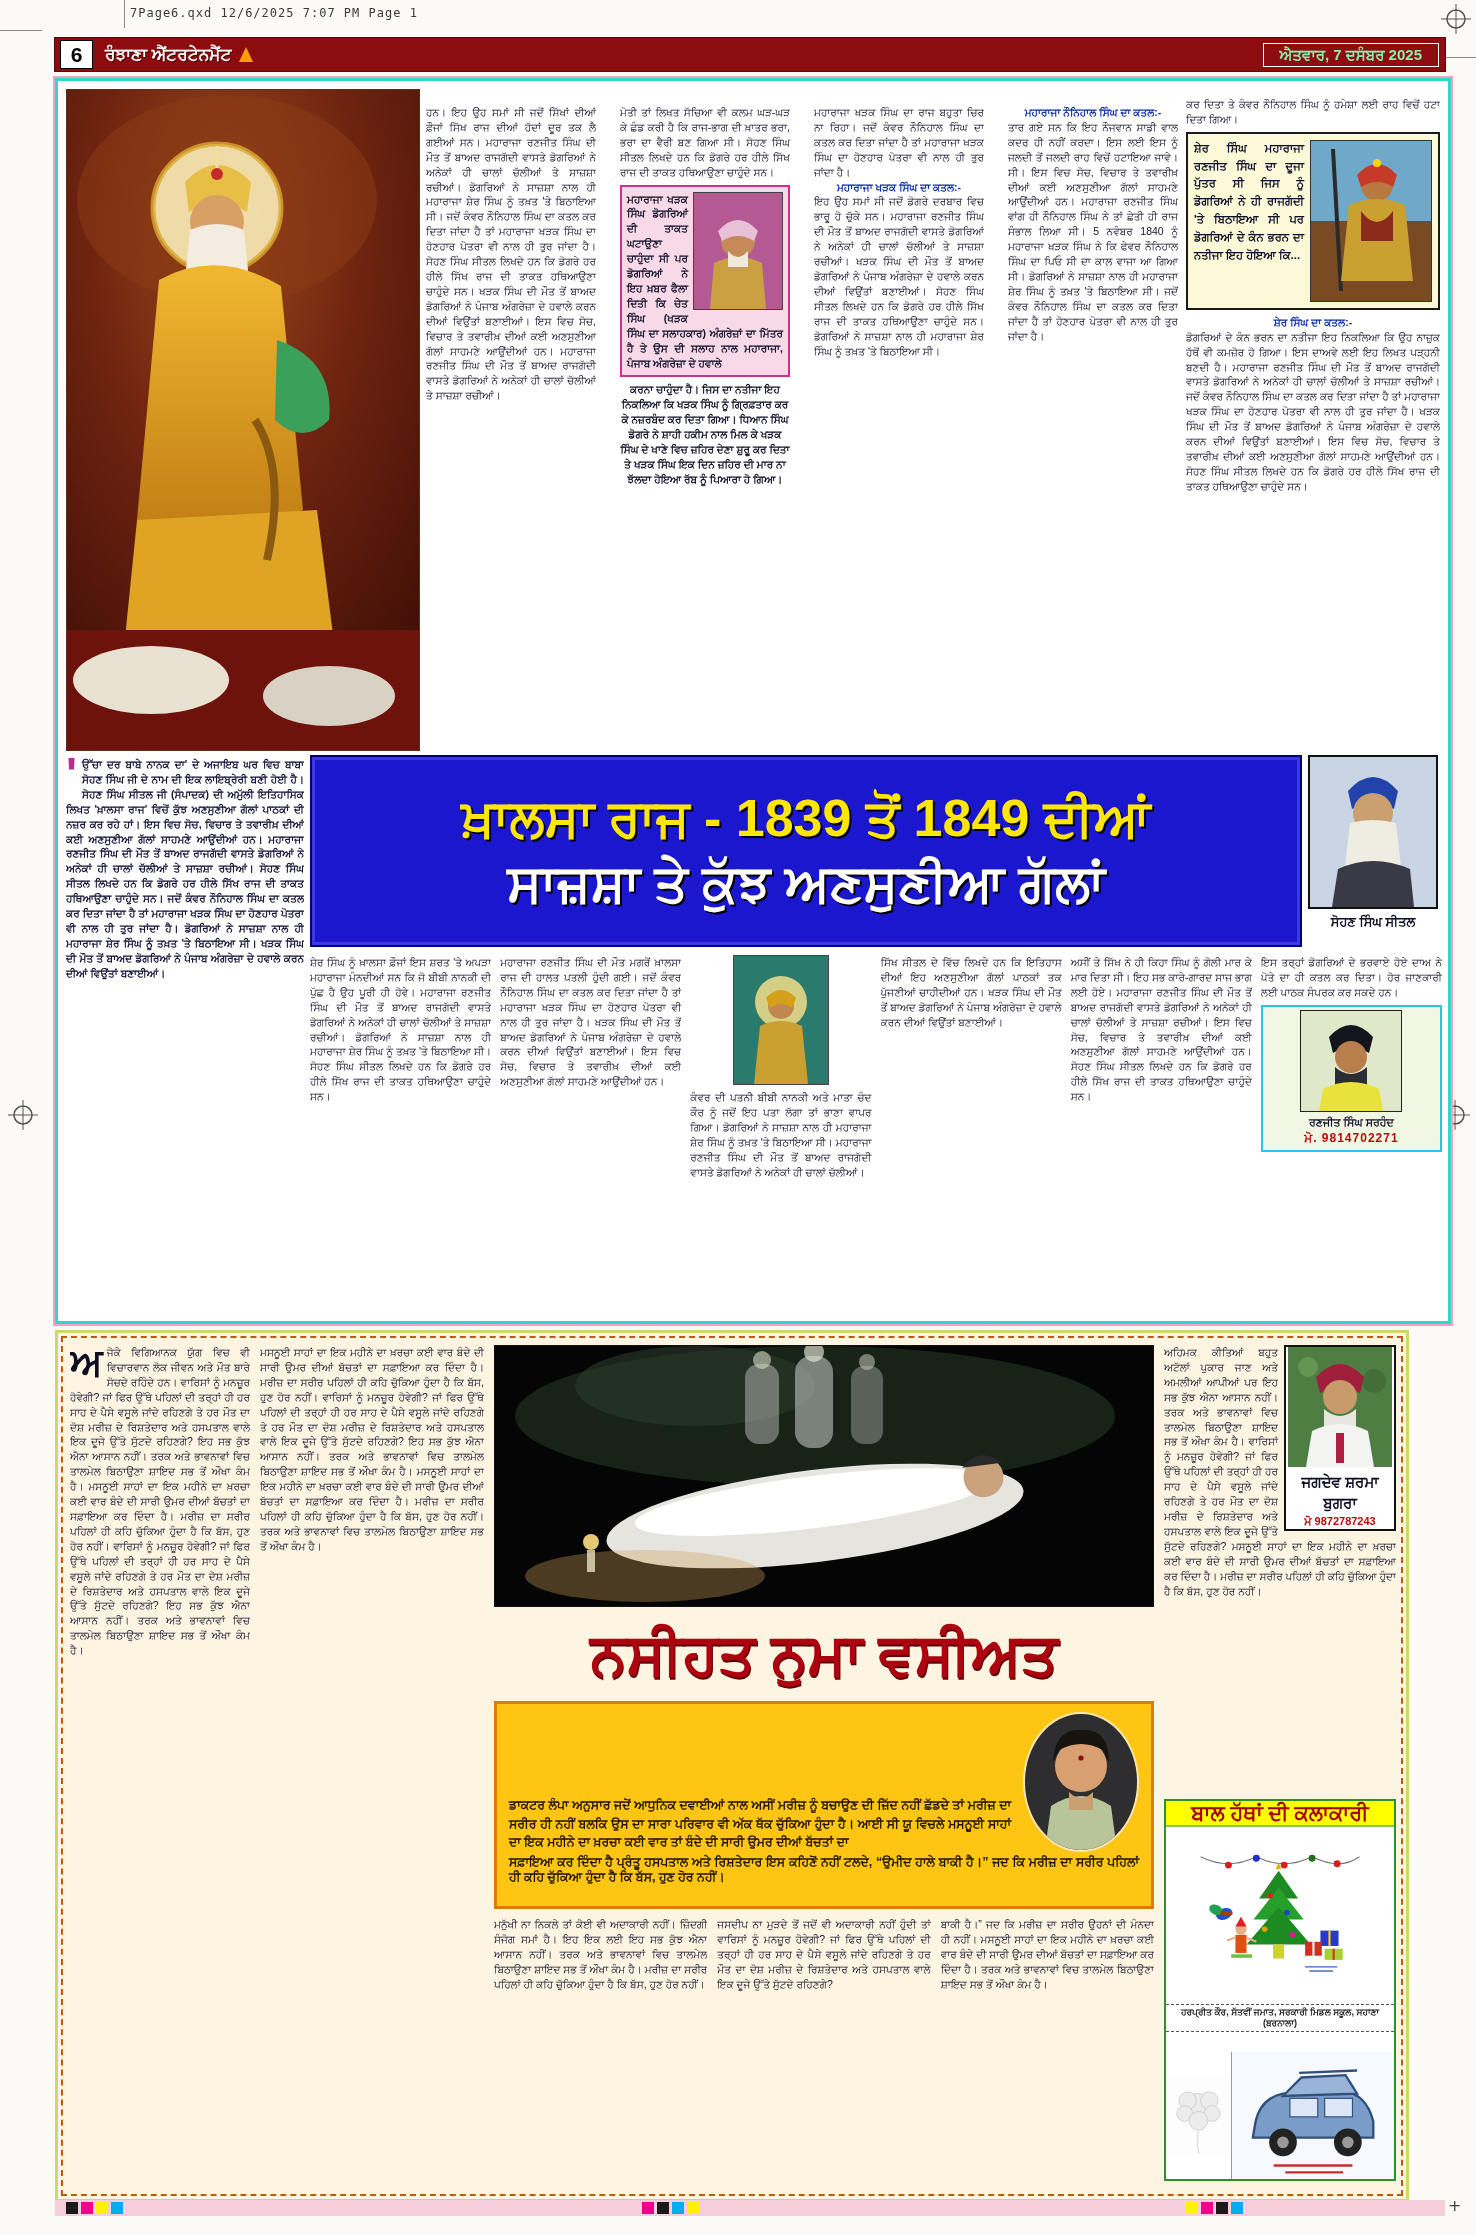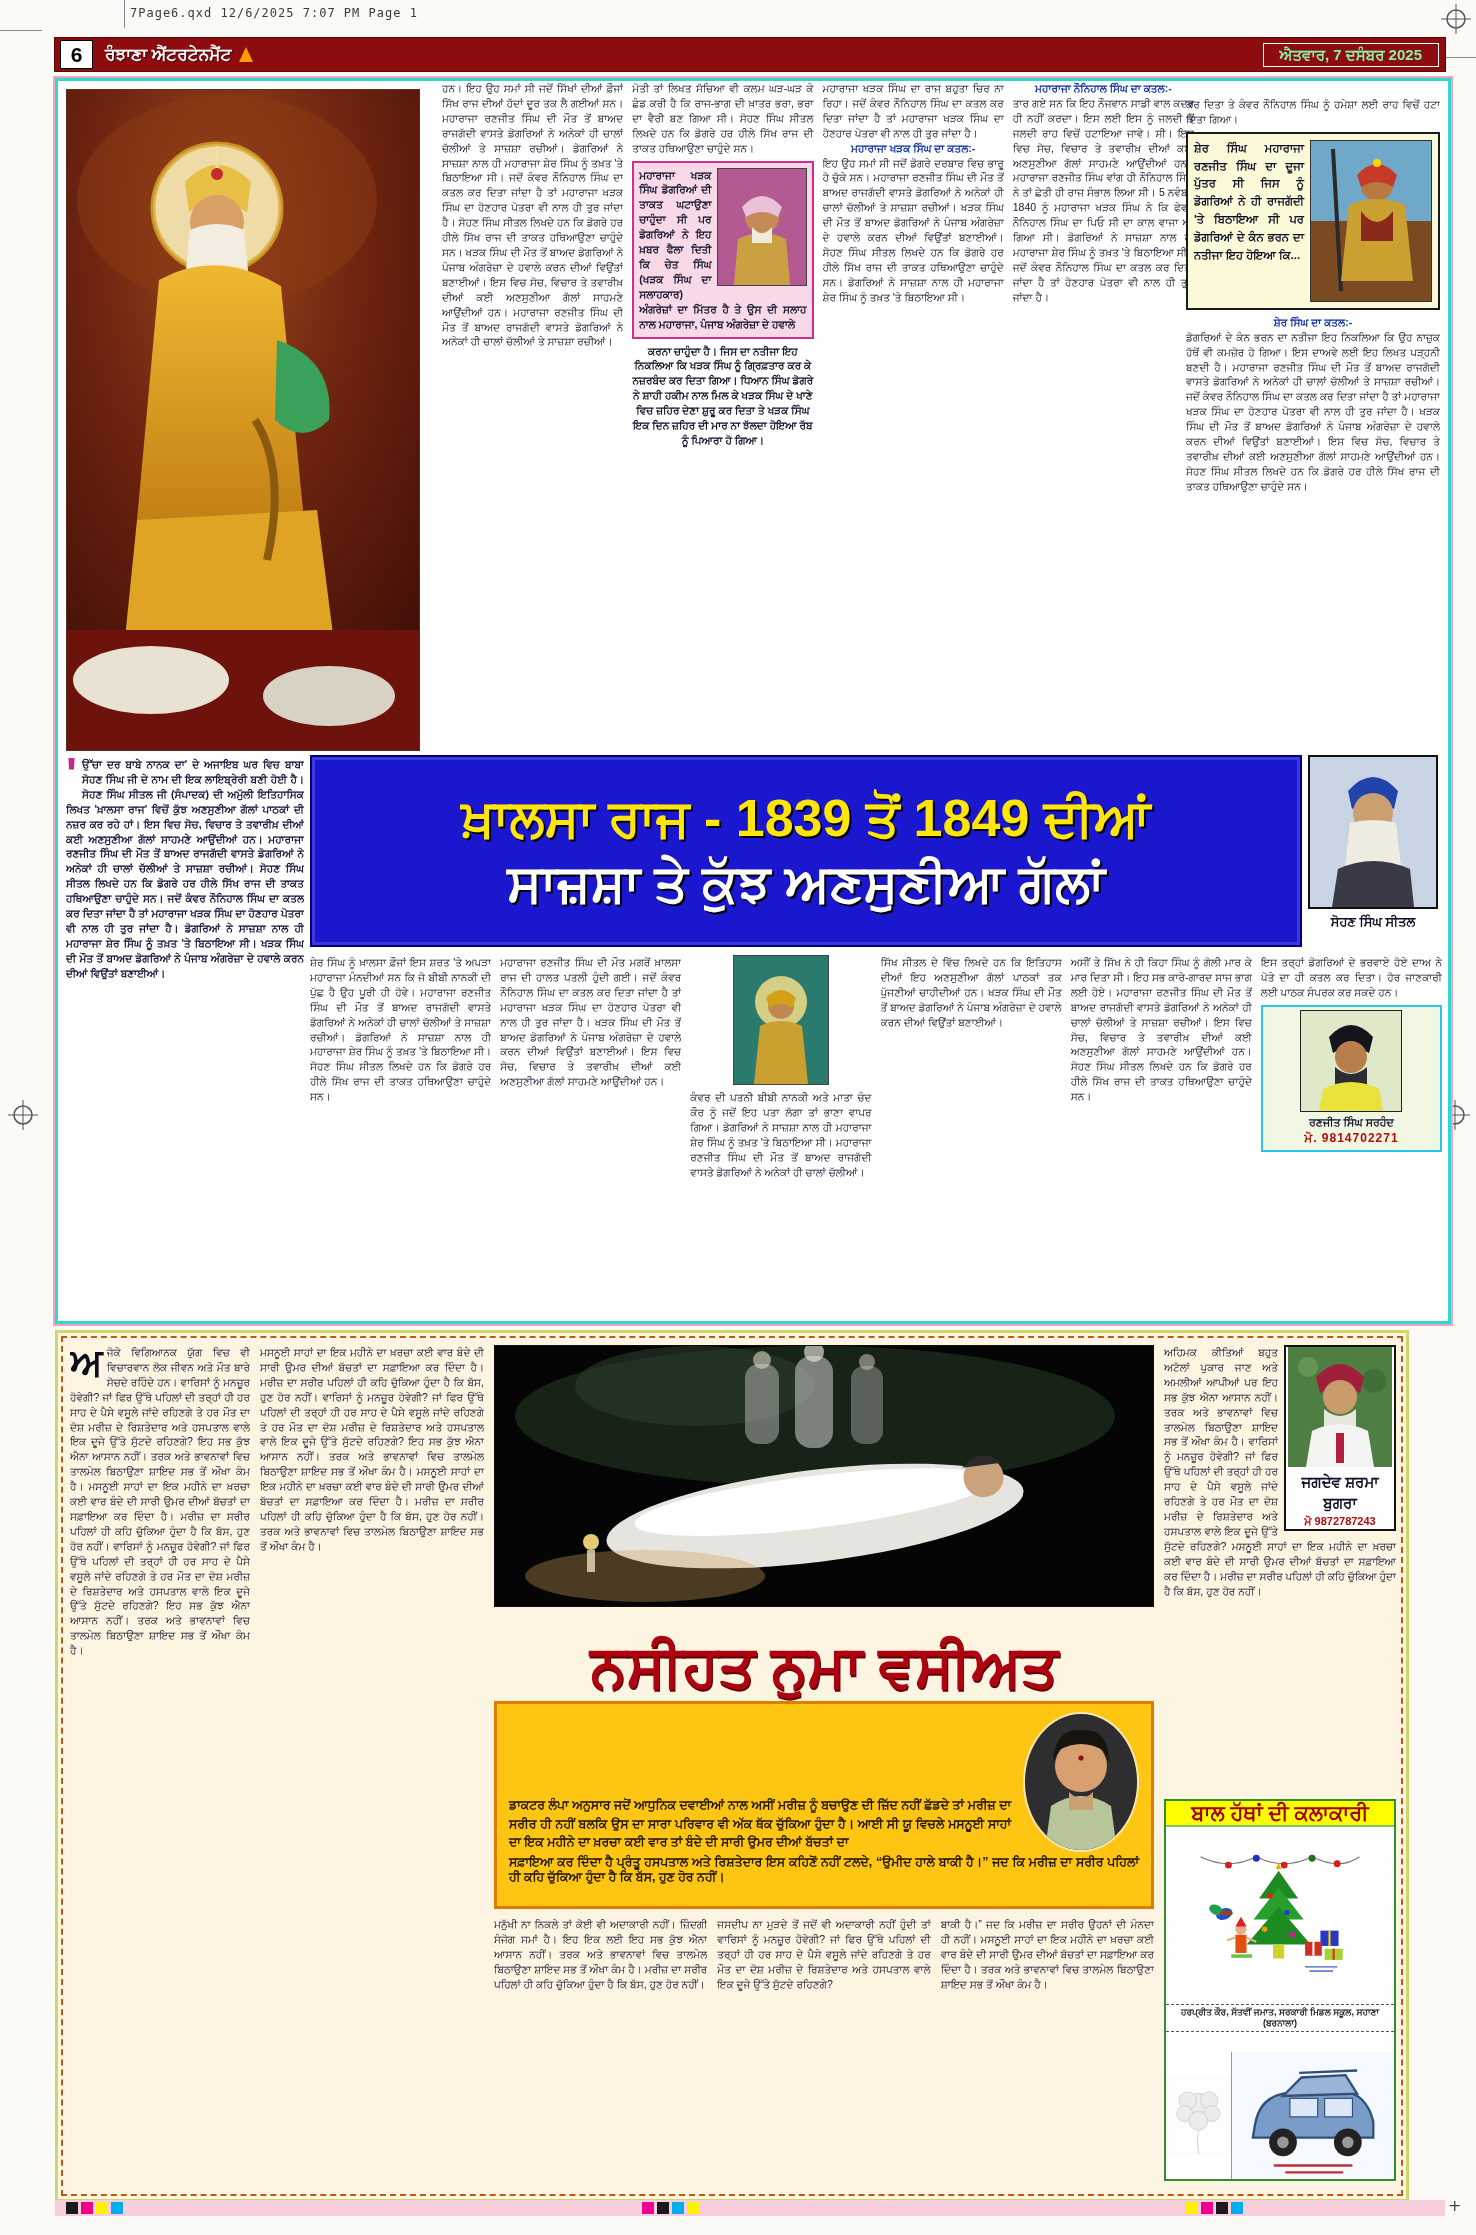--- a/index.html
+++ b/index.html
@@ -19,21 +19,21 @@
   .mast-title{color:#fff;font-weight:bold;font-size:17px;margin-left:12px;text-shadow:1px 1px 0 #3f0203;}
   .flame{width:0;height:0;border-left:7px solid transparent;border-right:7px solid transparent;
         border-bottom:15px solid #ff9d00;margin-left:8px;}
   .date-box{margin-left:auto;margin-right:6px;border:1px solid #fff;padding:2px 16px;color:#86efac;
         font-weight:bold;font-size:15px;background:#8d0c10;}
   
   .article1{position:absolute;left:55px;top:78px;width:1390px;height:1240px;background:#fff;
         border:3px solid #2fd8cc;box-shadow:0 0 0 2px #f2a3bd;}
   .painting{position:absolute;left:8px;top:8px;width:352px;height:660px;border:1px solid #55301a;overflow:hidden;}
   .colstext{font-size:10.5px;line-height:1.42;color:#14142c;text-align:justify;}
-  .cols-top{position:absolute;left:368px;top:0;width:752px;height:660px;display:flex;gap:9px;margin-left:16px;}
+  .cols-top{position:absolute;left:368px;top:24px;width:752px;height:660px;display:flex;gap:24px;}
   .cols-top .col{flex:1;overflow:hidden;}
   .subhead{color:#1334a6;font-weight:bold;text-align:center;}
   .inset-box{background:#f8d9e8;border:2px solid #cf2f8f;padding:5px;margin:5px 0;font-weight:bold;overflow:hidden;}
   .inset-img{float:right;width:88px;height:116px;margin:0 0 4px 5px;border:1px solid #444;}
   .sidebar-col{position:absolute;left:1128px;top:16px;width:254px;height:660px;overflow:hidden;}
   .sher-box{border:2px solid #1a1a1a;background:#fcf9d8;padding:6px;margin:5px 0;overflow:hidden;}
   .sher-img{float:right;width:120px;height:160px;border:1px solid #333;margin-left:6px;}
   .sher-text{font-size:11.5px;font-weight:bold;line-height:1.55;color:#101028;}
   .lead-col{position:absolute;left:8px;top:676px;width:238px;height:556px;overflow:hidden;}
   .lead-col .lead{font-weight:bold;color:#16163a;}
@@ -54,21 +54,21 @@
   .author2 .nm{font-weight:bold;font-size:11px;margin-top:3px;}
   .author2 .tel{font-weight:bold;font-size:12px;color:#b40b0b;letter-spacing:1px;}
   
   .article2{position:absolute;left:55px;top:1330px;width:1348px;height:866px;background:#fdf4e2;
         border:3px solid #ccd968;outline:2px dashed #c05a12;outline-offset:-8px;}
   .a2-colA{position:absolute;left:12px;top:12px;width:180px;height:840px;overflow:hidden;}
   .a2-colB{position:absolute;left:202px;top:12px;width:224px;height:840px;overflow:hidden;}
   .dropcap{float:left;font-size:38px;font-weight:bold;line-height:.85;margin:1px 4px 0 0;color:#0d0d20;}
   .a2-center{position:absolute;left:436px;top:12px;width:660px;height:840px;}
   .funeral{width:658px;height:260px;border:1px solid #111;display:block;}
-  .a2-head{height:94px;display:flex;align-items:flex-end;justify-content:center;}
+  .a2-head{height:94px;display:flex;align-items:center;justify-content:center;}
   .a2-head span{color:#ad0410;font-size:58px;font-weight:bold;white-space:nowrap;text-shadow:1px 2px 0 #5e0005;}
   .qbox{height:186px;background:#ffc513;border:3px solid #df7d00;padding:8px 12px;overflow:hidden;}
   .qbox .row{display:flex;gap:12px;align-items:flex-end;}
   .qbox .txt{flex:1;font-size:12.5px;font-weight:bold;line-height:1.5;color:#211400;text-align:justify;}
   .qbox .woman{width:112px;height:136px;border-radius:50%;overflow:hidden;border:2px solid #f4e6bb;flex:none;}
   .qbox .tail{font-size:12.5px;font-weight:bold;color:#211400;margin-top:3px;text-align:justify;}
   .a2-center-cols{margin-top:8px;display:flex;gap:10px;height:278px;}
   .a2-center-cols .col{flex:1;overflow:hidden;}
   .a2-right{position:absolute;left:1106px;top:12px;width:232px;height:840px;}
   .a2r-text{height:448px;overflow:hidden;}

